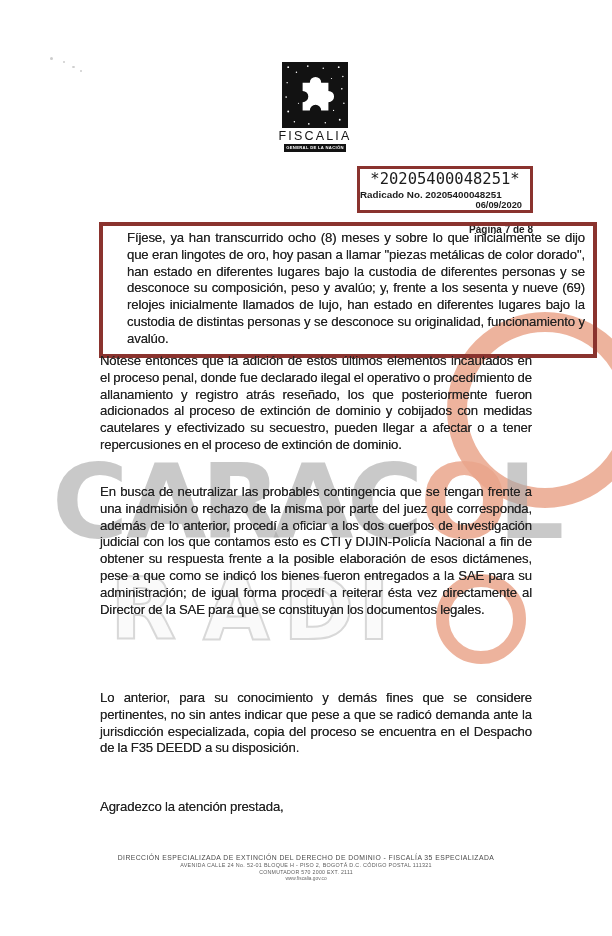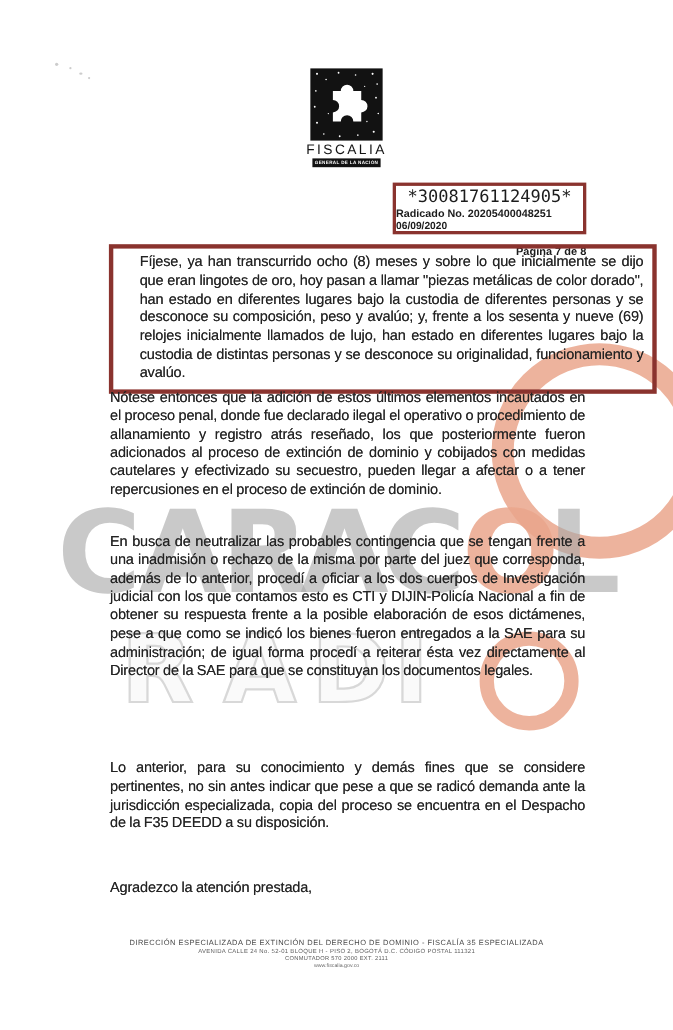--- a/index.html
+++ b/index.html
@@ -34,21 +34,21 @@
     position:absolute;left:284px;top:144px;width:62px;height:8px;background:#121212;z-index:2;
     color:#fff;font-size:4.2px;font-weight:bold;letter-spacing:.3px;text-align:center;line-height:8px;
   }
   
   .stamp{
     position:absolute;left:357px;top:166px;width:176px;height:47px;box-sizing:border-box;
     border:3px solid var(--box_border,#8a332e);z-index:2;background:rgba(255,255,255,.0);
   }
   .barcode{font-family:"DejaVu Sans Mono",monospace;font-size:15.5px;text-align:center;margin-top:1px;color:#1c1c1c;}
   .rad-line{font-size:9.8px;font-weight:bold;text-align:left;color:#1c1c1c;margin-top:1px;}
-  .rad-date{font-size:9.3px;font-weight:bold;text-align:left;padding-right:8px;color:#1c1c1c;}
+  .rad-date{font-size:9.3px;font-weight:bold;text-align:right;padding-right:8px;color:#1c1c1c;}
   .pagina{
     position:absolute;left:357px;top:224px;width:176px;text-align:right;z-index:2;
     font-size:10px;font-weight:bold;color:#1c1c1c;
   }
   
   .para{
     position:absolute;left:100px;width:432px;z-index:2;
     font-size:13.2px;line-height:16.8px;letter-spacing:-0.15px;word-spacing:-0.3px;
     text-align:justify;color:#232323;text-shadow:0 0 .6px rgba(40,40,40,.75);
   }
@@ -114,21 +114,21 @@
           <circle cx="16" cy="40" r="0.6"></circle>
           <circle cx="48" cy="16" r="0.6"></circle>
       </g>
       <path fill="#ffffff" transform="translate(0,4)" d="M20 16 h7 a5.5 5.5 0 1 1 11 0 h7 v8 a5.5 5.5 0 1 1 0 11 v8 h-7 a5.5 5.5 0 1 0 -11 0 h-7 v-8 a5.5 5.5 0 1 0 0 -11 z"></path>
     </svg>
   </div>
   <div class="logo-title">FISCALIA</div>
   <div class="logo-bar">GENERAL DE LA NACIÓN</div>
 
   <div class="stamp">
-    <div class="barcode">*30081761124905*</div>
+    <div class="barcode">*20205400048251*</div>
     <div class="rad-line">Radicado No.  20205400048251</div>
     <div class="rad-date">06/09/2020</div>
   </div>
   <div class="pagina">Página 7 de 8</div>
 
   <div class="para boxed">Fíjese, ya han transcurrido ocho (8) meses y sobre lo que inicialmente se dijo que eran lingotes de oro, hoy pasan a llamar "piezas metálicas de color dorado", han estado en diferentes lugares bajo la custodia de diferentes personas y se desconoce su composición, peso y avalúo; y, frente a los sesenta y nueve (69) relojes inicialmente llamados de lujo, han estado en diferentes lugares bajo la custodia de distintas personas y se desconoce su originalidad, funcionamiento y avalúo.</div>
   <div class="para p2">Nótese entonces que la adición de estos últimos elementos incautados en el proceso penal, donde fue declarado ilegal el operativo o procedimiento de allanamiento y registro atrás reseñado, los que posteriormente fueron adicionados al proceso de extinción de dominio y cobijados con medidas cautelares y efectivizado su secuestro, pueden llegar a afectar o a tener repercusiones en el proceso de extinción de dominio.</div>
   <div class="para p3">En busca de neutralizar las probables contingencia que se tengan frente a una inadmisión o rechazo de la misma por parte del juez que corresponda, además de lo anterior, procedí a oficiar a los dos cuerpos de Investigación judicial con los que contamos esto es CTI y DIJIN-Policía Nacional a fin de obtener su respuesta frente a la posible elaboración de esos dictámenes, pese a que como se indicó los bienes fueron entregados a la SAE para su administración; de igual forma procedí a reiterar ésta vez directamente al Director de la SAE para que se constituyan los documentos legales.</div>
   <div class="para p4">Lo anterior, para su conocimiento y demás fines que se considere pertinentes, no sin antes indicar que pese a que se radicó demanda ante la jurisdicción especializada, copia del proceso se encuentra en el Despacho de la F35 DEEDD a su disposición.</div>
   <div class="para closing">Agradezco la atención prestada,</div>

